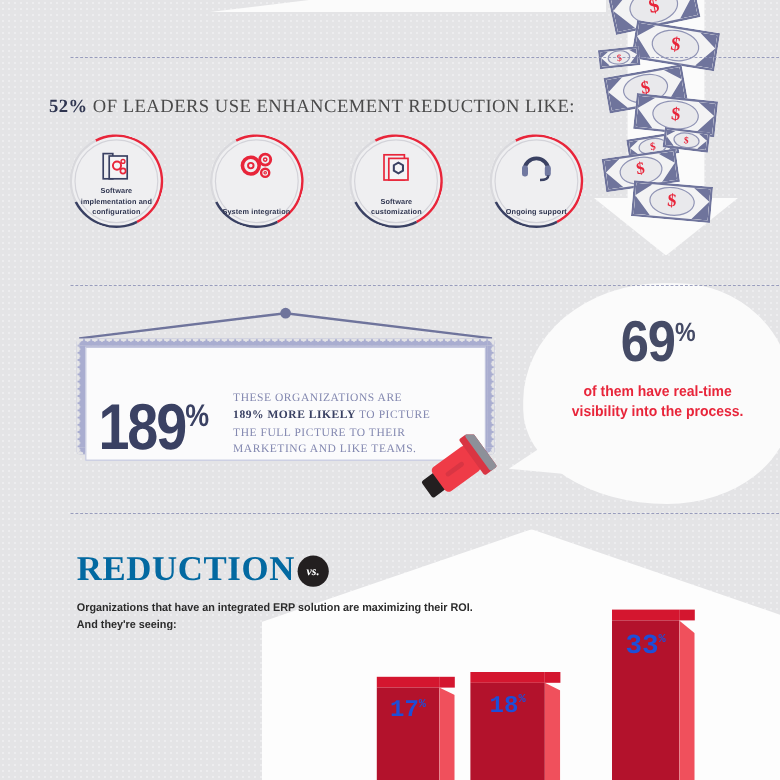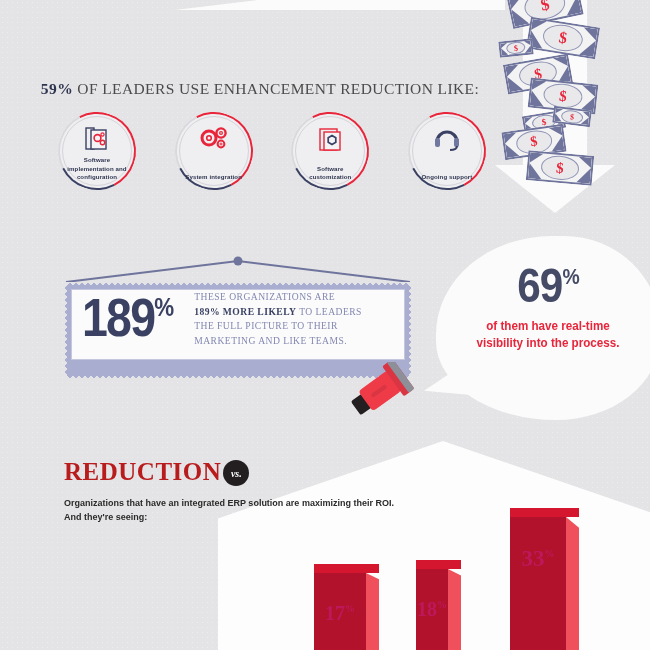--- a/index.html
+++ b/index.html
@@ -118,23 +118,23 @@
   .sign-scallop{
     position:absolute;left:6px;top:27px;width:348px;height:97px;
     background:
       radial-gradient(circle at 3px 0, #e4e4e6 2.6px, transparent 2.8px) 0 0/6px 6px repeat-x,
       radial-gradient(circle at 3px 6px, #e4e4e6 2.6px, transparent 2.8px) 0 bottom/6px 6px repeat-x,
       radial-gradient(circle at 0 3px, #e4e4e6 2.6px, transparent 2.8px) 0 0/6px 6px repeat-y,
       radial-gradient(circle at 6px 3px, #e4e4e6 2.6px, transparent 2.8px) right 0/6px 6px repeat-y;
     pointer-events:none;
   }
   .sign-inner{
-    position:absolute;left:13px;top:34px;width:334px;height:71px;
+    position:absolute;left:13px;top:34px;width:334px;height:95px;
     background:#fbfbfc;border:1.5px solid #c4c7de;box-sizing:border-box;
-    display:flex;align-items:flex-start;
+    display:flex;align-items:flex-end;
   }
   .pct189{
     font-family:"Liberation Sans Narrow","Liberation Sans",sans-serif;
     font-weight:bold;color:#3a4163;font-size:54px;line-height:1;
     margin-left:10px;letter-spacing:-2px;display:flex;align-items:flex-start;
     transform:scaleX(0.86);transform-origin:left center;
   }
   .pct189 sup{font-size:26px;line-height:1;margin-top:4px;letter-spacing:-1px;}
   .sign-text{
     font-family:"Liberation Serif",serif;font-size:9.6px;line-height:1.52;
@@ -154,21 +154,21 @@
   .pct69 sup{font-size:22px;margin-top:4px;}
   .bubble-sub{
     margin-top:8px;color:#e8253a;font-weight:bold;font-size:12.4px;line-height:1.35;
     transform:scaleX(0.94);
   }
 
   
   .bottom{position:absolute;left:64px;top:460px;z-index:8;width:420px;}
   .h-red-blue{font-family:"Liberation Serif",serif;font-weight:bold;}
   .reduction{
-    font-size:25px;color:#b91c1c;letter-spacing:0.5px;line-height:0.98;display:inline-block;
+    font-size:29px;color:#0369a1;letter-spacing:0.5px;line-height:0.98;display:inline-block;
   }
   .vsbadge{
     display:inline-flex;align-items:center;justify-content:center;
     width:26px;height:26px;border-radius:50%;background:#231f20;color:#fff;
     font-family:"Liberation Serif",serif;font-weight:bold;font-style:italic;
     font-size:10px;vertical-align:middle;margin-left:2px;position:relative;top:-3px;
   }
   .improvement{
     font-size:27px;color:#e12b38;letter-spacing:0.5px;line-height:1;
     display:block;margin-left:55px;margin-top:-6px;
@@ -179,23 +179,23 @@
   }
 
   
   .bars{position:absolute;left:0;top:0;width:650px;height:650px;z-index:9;pointer-events:none;}
   .bar{position:absolute;bottom:0;pointer-events:auto;}
   .bar .front{position:absolute;left:0;bottom:0;width:100%;height:100%;}
   .bar .side{position:absolute;right:-13px;bottom:0;width:13px;height:100%;}
   .bar .top{position:absolute;left:0;top:-9px;width:100%;height:9px;}
   .bar .cap-side{position:absolute;right:-13px;top:-9px;width:13px;height:9px;}
   .bar .val{
-    position:absolute;left:0;right:0;top:10px;text-align:center;color:#be185d;
-    font-family:Liberation Serif, serif;font-weight:bold;
-    font-size:20px;line-height:1;margin-top:20px;
+    position:absolute;left:0;right:0;top:10px;text-align:center;color:#1d4ed8;
+    font-family:Liberation Mono, monospace;font-weight:bold;
+    font-size:20px;line-height:1;
   }
   .bar .val sup{font-size:10px;}
   .navy .front{background:#253055;}
   .navy .side{background:#7078a0;clip-path:polygon(0 0,100% 8%,100% 100%,0 100%);}
   .navy .top{background:#3b4568;clip-path:polygon(0 100%,100% 100%,100% 0,0 0);}
   .navy .cap-side{background:#3b4568;clip-path:polygon(0 0,100% 0,100% 100%,0 100%);}
   .red .front{background:#b3122c;}
   .red .side{background:#f0505c;clip-path:polygon(0 0,100% 8%,100% 100%,0 100%);}
   .red .top{background:#d4162f;}
   .red .cap-side{background:#d4162f;}
@@ -262,21 +262,21 @@
 
   <div class="bubble-69"></div>
   <div class="bubble-tail"></div>
 
   <div class="divider" id="div1"></div>
   <div class="divider" id="div2"></div>
   <div class="divider" id="div3"></div>
 
   <div class="leaders">
     <div class="leaders-head">
-      <b>59%</b><span> OF LEADERS USE ENHANCEMENT REDUCTION LIKE:</span>
+      <b>52%</b><span> OF LEADERS USE ENHANCEMENT REDUCTION LIKE:</span>
     </div>
     <div class="circles">
 
       <div class="circle">
         <div class="ring"></div>
         <div class="ring2"></div>
         <div class="ico">
           <svg width="30" height="30" viewBox="0 0 30 30">
             <rect x="4" y="4" width="8" height="21" fill="none" stroke="#3a4163" stroke-width="1.4"></rect>
             <rect x="9" y="6" width="15" height="19" fill="#f4f4f6" stroke="#3a4163" stroke-width="1.4"></rect>
@@ -341,21 +341,21 @@
     </svg>
     <div class="sign"></div>
     <div class="sign-scallop"></div>
     <div class="sign-inner">
       <div class="pct189">
         <span>189</span>
           <sup>%</sup>
       </div>
       <div class="sign-text">
         <div>THESE ORGANIZATIONS ARE</div>
-        <div><b>189% MORE LIKELY</b><span> TO LEADERS</span></div>
+        <div><b>189% MORE LIKELY</b><span> TO PICTURE</span></div>
         <div>THE FULL PICTURE TO THEIR</div>
         <div>MARKETING AND LIKE TEAMS.</div>
       </div>
     </div>
   </div>
 
   <svg class="flashlight" viewBox="0 0 72 56">
     <g transform="rotate(-36 36 28)">
       <rect x="4" y="19" width="14" height="17" rx="2" fill="#231f20"></rect>
       <rect x="16" y="15" width="36" height="25" rx="4" fill="#ef3b47"></rect>
@@ -392,21 +392,21 @@
     <div class="bar red" style="left:314px;width:52px;height:77px;">
       <div class="top"></div>
       <div class="cap-side"></div>
       <div class="side"></div>
       <div class="front"></div>
       <div class="val">
         <span>17</span><sup>%</sup>
       </div>
     </div>
 
-    <div class="bar red" style="left:416px;width:32px;height:81px;">
+    <div class="bar red" style="left:392px;width:62px;height:81px;">
       <div class="top"></div>
       <div class="cap-side"></div>
       <div class="side"></div>
       <div class="front"></div>
       <div class="val">
         <span>18</span><sup>%</sup>
       </div>
     </div>
 
     <div class="bar red" style="left:510px;width:56px;height:133px;">

